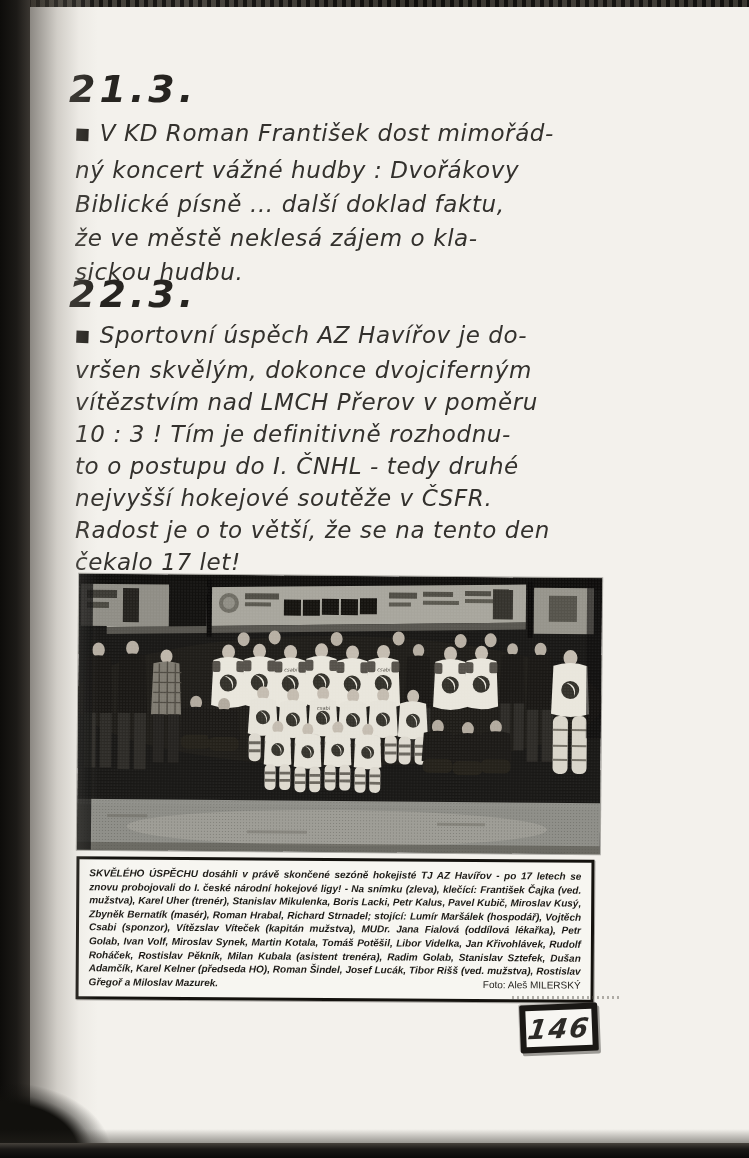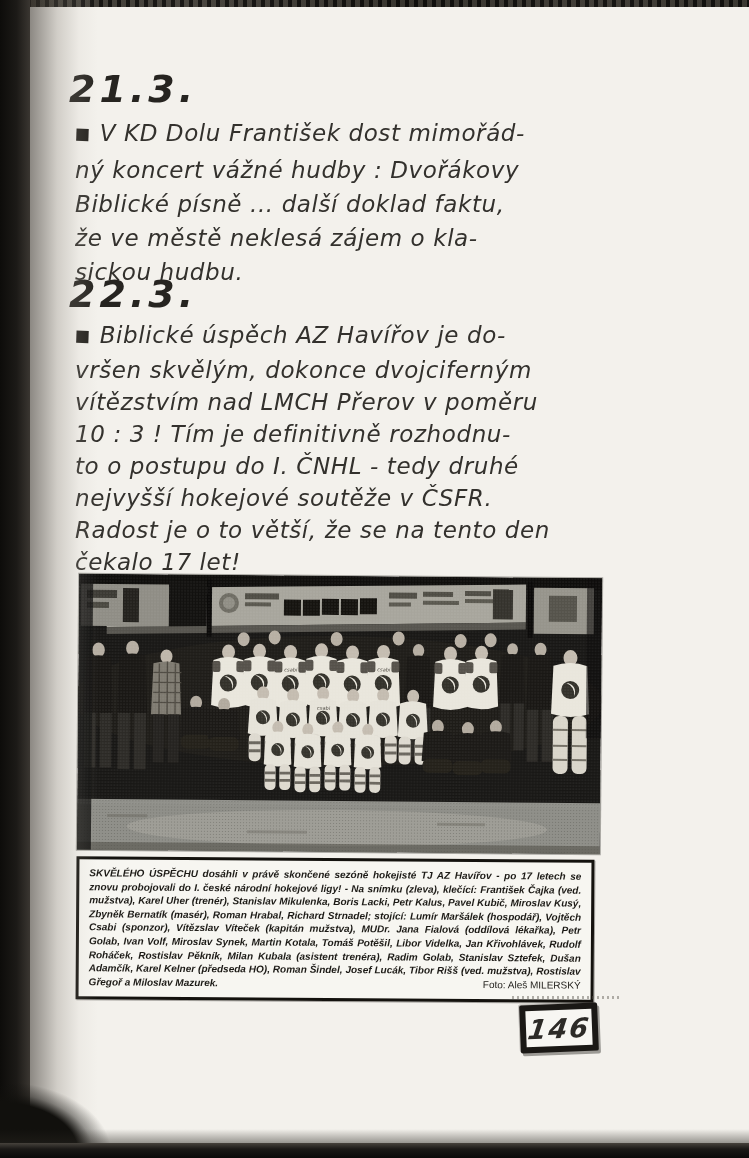--- a/index.html
+++ b/index.html
@@ -56,29 +56,29 @@
   .jersey-text{font:italic 5px "DejaVu Sans",sans-serif;fill:#4a463f;}
 </style>
 </head>
 <body>
 
 <div class="page">
 
   <div class="content">
     <div>
       <h2 class="date">21.3.</h2>
-      <div class="hl"><span class="bullet">■</span><span>V KD Dolu František dost mimořád-</span></div>
+      <div class="hl"><span class="bullet">■</span><span>V KD Roman František dost mimořád-</span></div>
       <div class="hl">ný koncert vážné hudby : Dvořákovy</div>
       <div class="hl">Biblické písně ... další doklad faktu,</div>
       <div class="hl">že ve městě neklesá zájem o kla-</div>
       <div class="hl">sickou hudbu.</div>
     </div>
     <div class="para2">
       <h2 class="date second">22.3.</h2>
-      <div class="hl"><span class="bullet">■</span><span>Biblické úspěch AZ Havířov je do-</span></div>
+      <div class="hl"><span class="bullet">■</span><span>Sportovní úspěch AZ Havířov je do-</span></div>
       <div class="hl">vršen skvělým, dokonce dvojciferným</div>
       <div class="hl">vítězstvím nad LMCH Přerov v poměru</div>
       <div class="hl">10 : 3 ! Tím je definitivně rozhodnu-</div>
       <div class="hl">to o postupu do I. ČNHL - tedy druhé</div>
       <div class="hl">nejvyšší hokejové soutěže v ČSFR.</div>
       <div class="hl">Radost je o to větší, že se na tento den</div>
       <div class="hl">čekalo 17 let!</div>
     </div>
   </div>
 

